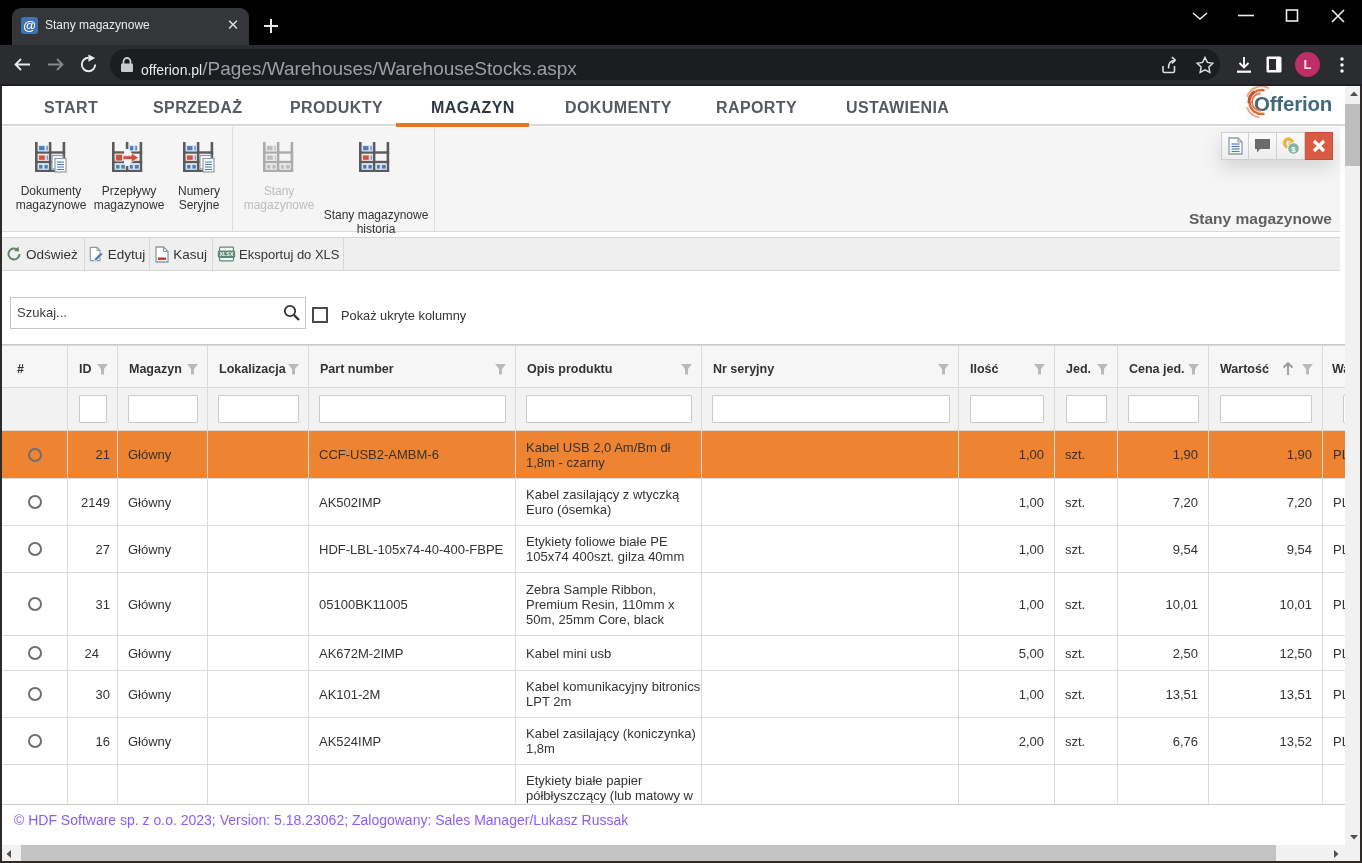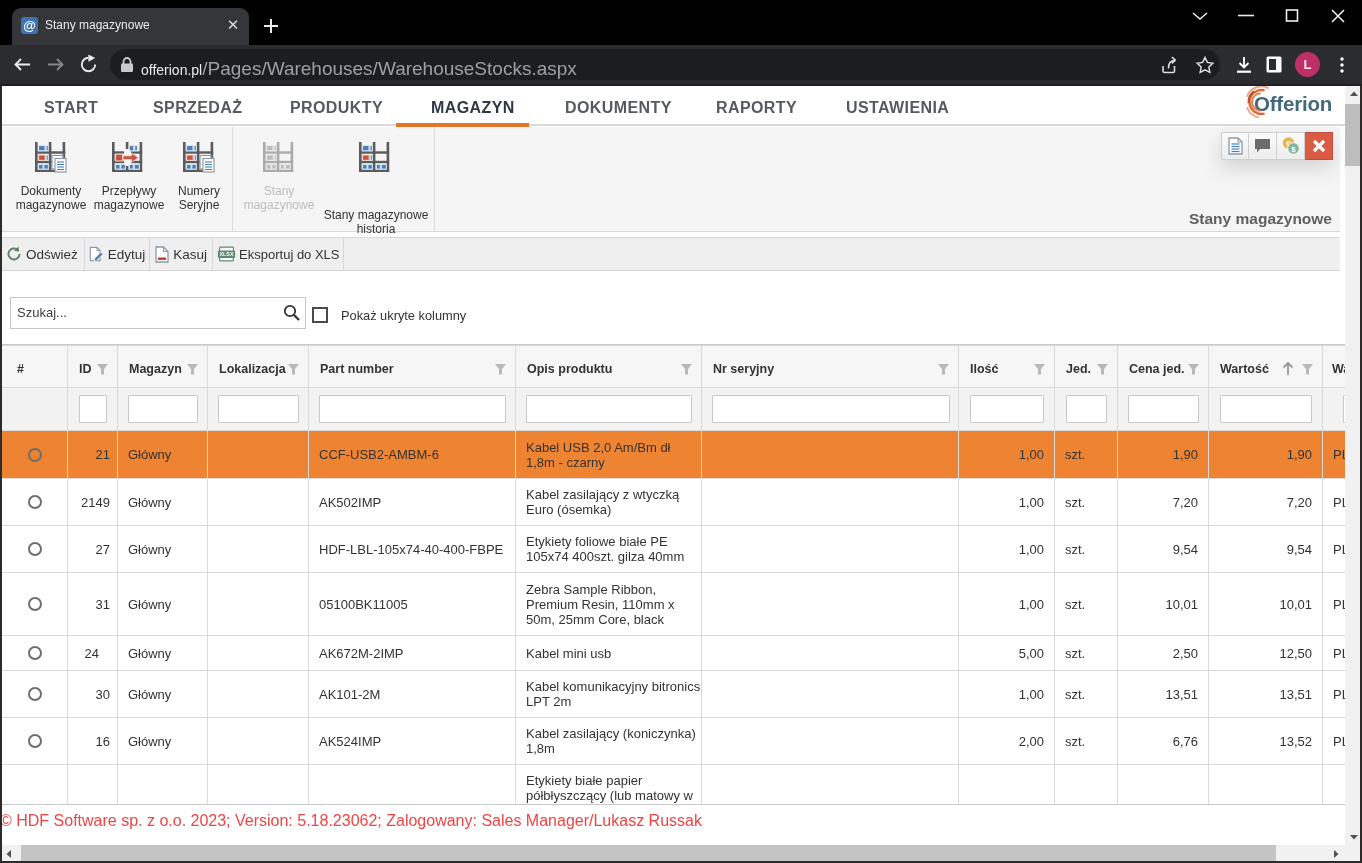--- a/index.html
+++ b/index.html
@@ -55,21 +55,21 @@
 th { background:#F6F6F6; font-size:12.5px; text-align:left; font-weight:bold; padding:5px 0 0 11px; height:42px; position:relative; }
 tr.filter td { background:#F2F2F3; height:43px; }
 tr.filter .fi { background:#fff; border:1px solid #C9C9C9; height:28px; margin:0 auto; border-radius:1px; }
 td { padding:5px 10px; vertical-align:middle; background:#fff; }
 tr.sel td { background:#EE8432; }
 .num { text-align:right; }
 .radio { width:14px; height:14px; border:2.5px solid #6E6E6E; border-radius:50%; margin-left:17px; }
 .funnel { position:absolute; right:8px; top:17px; }
 
 #footer { left:0; top:718px; width:1345px; height:41px; background:#fff; border-top:1px solid #C9C9C9; }
-#footertext { left:0; top:7px; font-size:16px; color:#ef4444; }
+#footertext { left:14px; top:7px; font-size:14px; color:#8b5cf6; }
 
 
 #hscroll { left:0; top:759px; width:1362px; height:17px; background:#F1F1F1; }
 #hthumb { left:21px; top:0; width:1255px; height:17px; background:#C4C4C4; }
 #vscroll { left:1345px; top:0; width:17px; height:759px; background:#F1F1F1; }
 #vthumb { left:0; top:18px; width:17px; height:62px; background:#BDBDBD; }
 
 #borderL { left:0; top:0; width:2px; height:777px; background:#2E2A28; }
 #borderR { left:1360px; top:0; width:2px; height:777px; background:#2E2A28; }
 #borderB { left:0; top:861px; width:1362px; height:2px; background:#2E2A28; }

